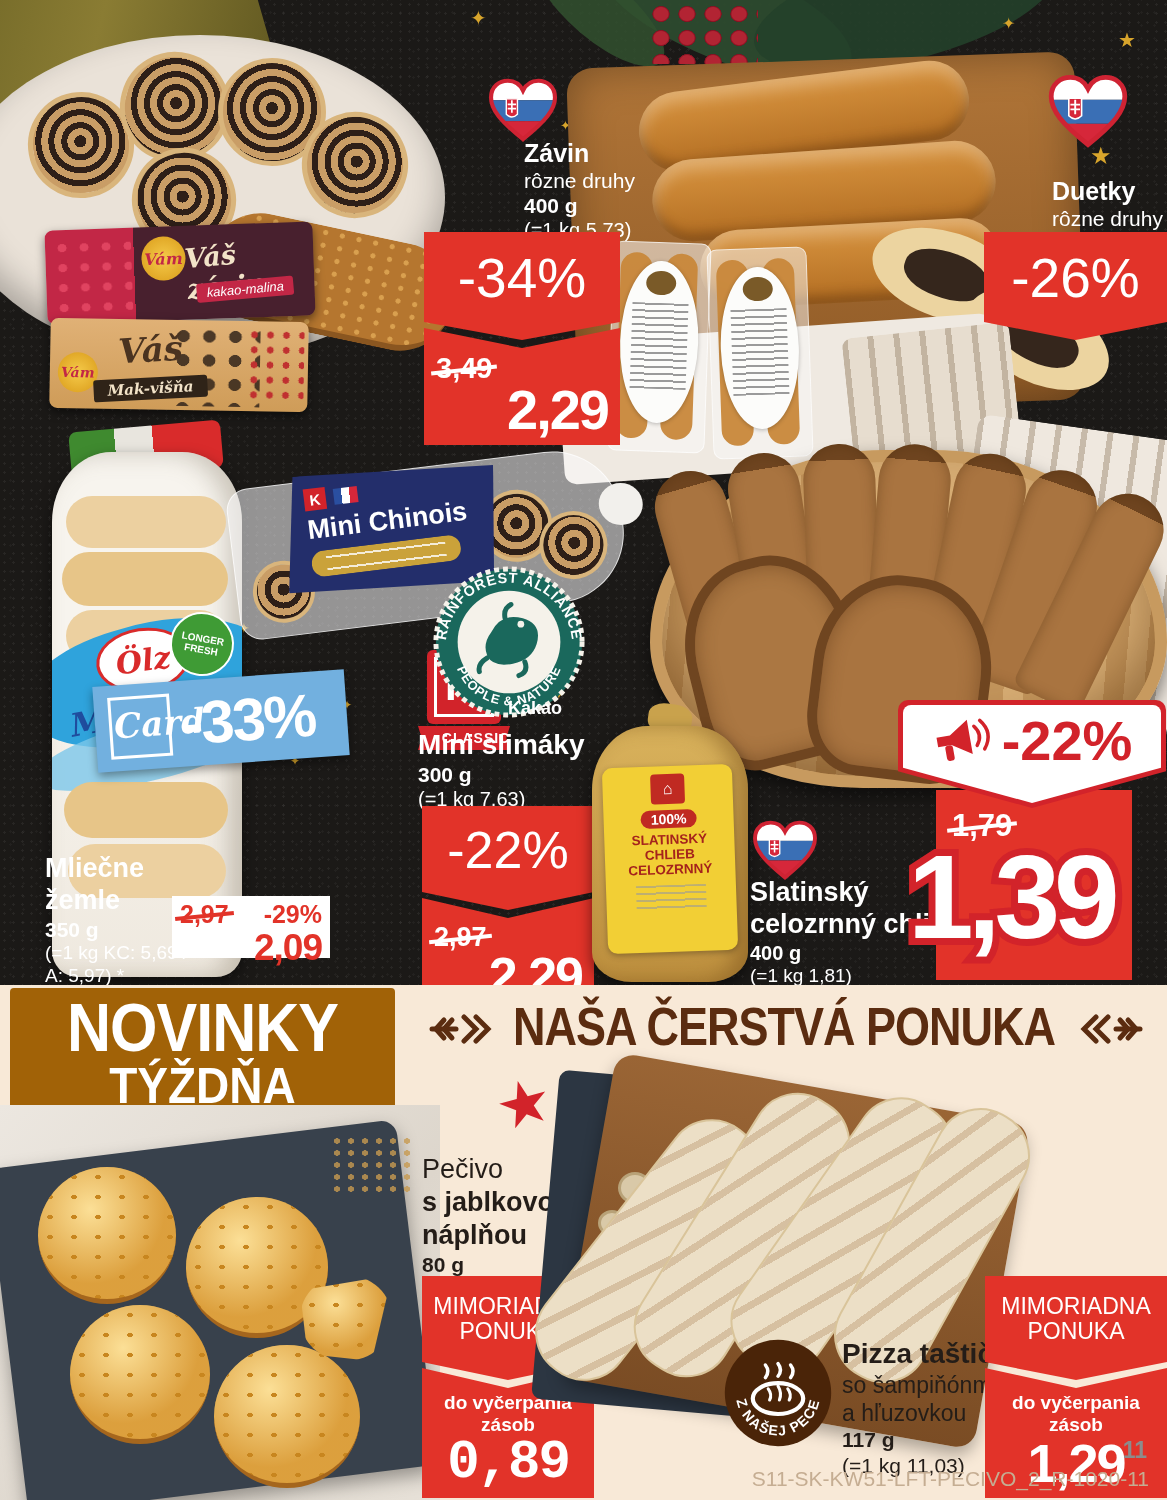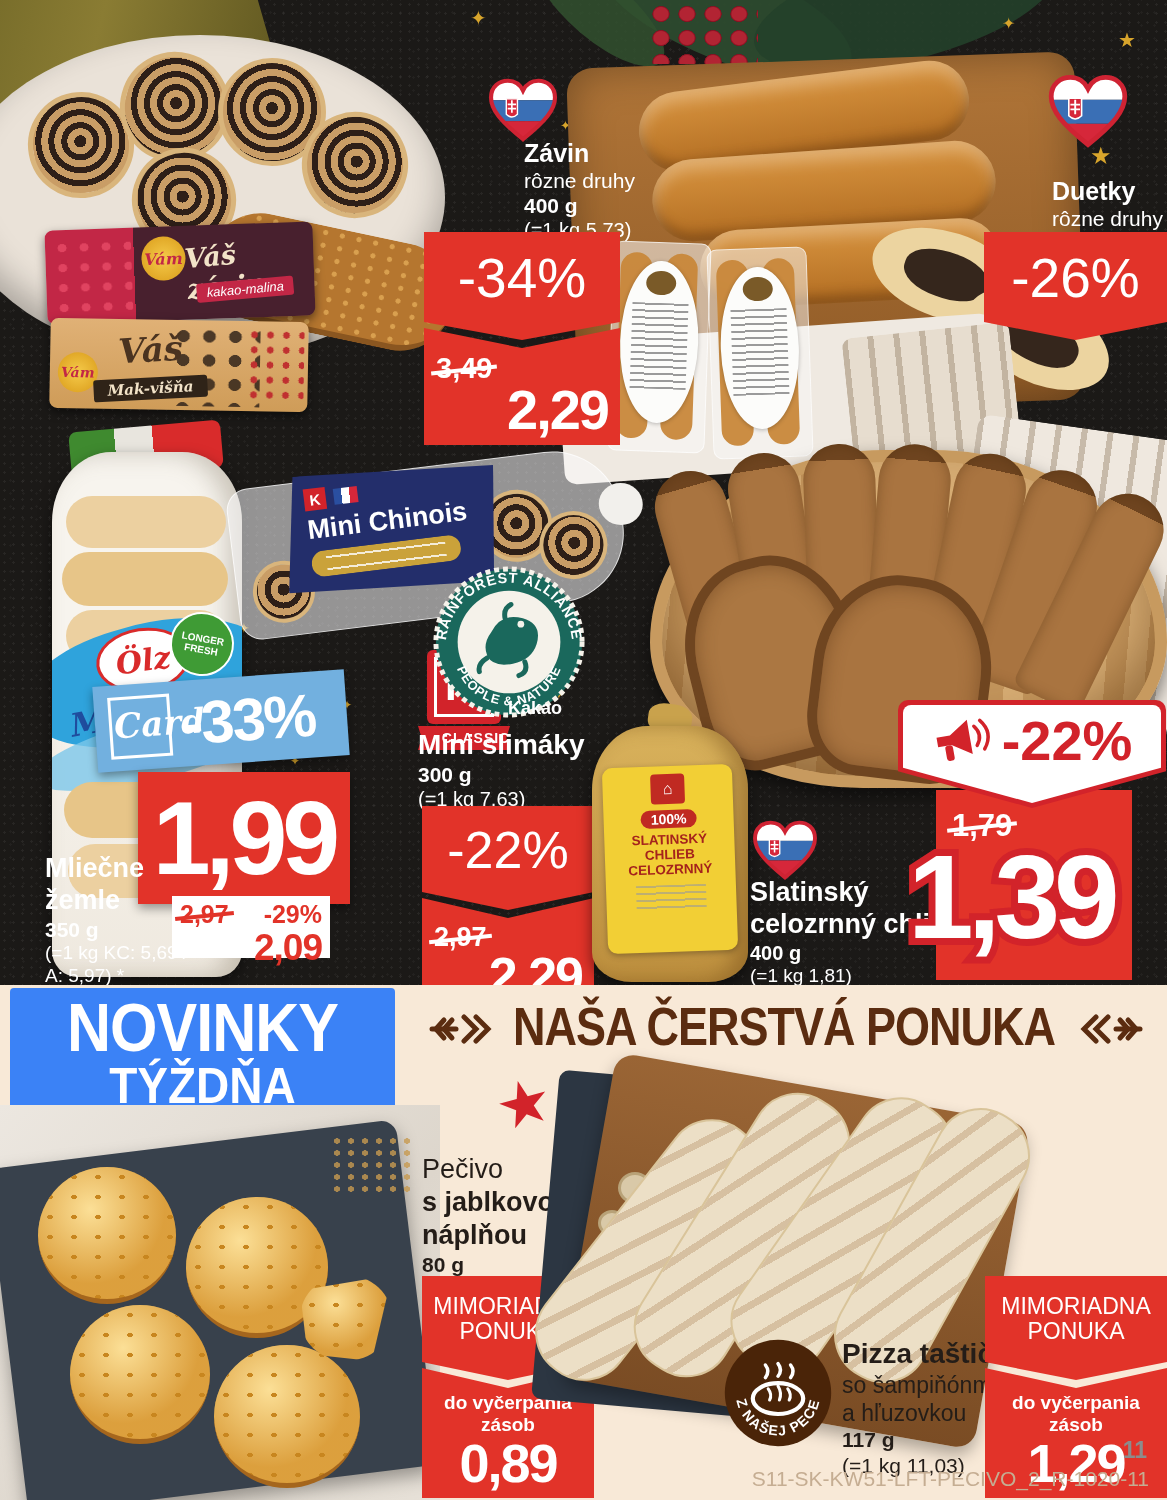--- a/index.html
+++ b/index.html
@@ -233,23 +233,20 @@
       </div>
     </div>
 
     <div class="abs" style="left:95px;top:678px;width:252px;height:86px;background:#72b0df;transform:rotate(-4deg);display:flex;align-items:center;gap:12px;padding:0 14px;box-shadow:0 4px 10px rgba(0,0,0,.4);box-sizing:border-box;">
       <div style="position:relative;width:56px;height:56px;border:3px solid #fff;flex:0 0 auto;">
         <span class="script" style="position:absolute;left:2px;top:6px;color:#fff;font-size:34px;">Card</span>
       </div>
       <span style="color:#fff;font-weight:bold;font-size:60px;letter-spacing:-2px;">-33%</span>
     </div>
 
-    <div class="abs" style="left:138px;top:772px;width:212px;height:132px;background:#e23329;display:flex;align-items:center;justify-content:center;box-shadow:0 4px 10px rgba(0,0,0,.4);">
-      <span style="color:#fff;font-weight:bold;font-size:104px;letter-spacing:-5px;line-height:1;">1,99</span>
-    </div>
 
     <div class="abs" style="left:172px;top:896px;width:158px;height:62px;background:#fff;padding:4px 8px;box-sizing:border-box;">
       <div style="display:flex;justify-content:space-between;align-items:baseline;">
         <span class="strike rd" style="color:#e23329;font-weight:bold;font-size:25px;">2,97</span>
         <span style="color:#e23329;font-weight:bold;font-size:25px;">-29%</span>
       </div>
       <div style="color:#e23329;font-weight:bold;font-size:37px;text-align:right;line-height:1;letter-spacing:-1px;">2,09</div>
     </div>
 
     <div class="ptxt abs" style="left:45px;top:852px;">
@@ -389,21 +386,21 @@
       <span class="strike" style="color:#fff;font-weight:bold;font-size:31px;">1,79</span>
     </div>
     <div class="abs" style="left:908px;top:838px;width:260px;height:140px;">
       <span style="position:absolute;left:0;top:0;font-weight:bold;font-size:118px;line-height:1;letter-spacing:-6px;-webkit-text-stroke:14px #d2232a;color:#d2232a;">1,39</span>
       <span style="position:absolute;left:0;top:0;font-weight:bold;font-size:118px;line-height:1;letter-spacing:-6px;color:#fff;">1,39</span>
     </div>
   </div>
 
   <div class="sec-bottom">
 
-    <div class="abs" style="left:10px;top:3px;width:385px;height:134px;background:#3b82f6;border-radius:4px;text-align:center;color:#fff;">
+    <div class="abs" style="left:10px;top:3px;width:385px;height:134px;background:#a16207;border-radius:4px;text-align:center;color:#fff;">
       <div style="font-weight:bold;font-size:61px;letter-spacing:-1px;transform:scaleY(1.12);margin-top:4px;">NOVINKY</div>
       <div style="font-weight:bold;font-size:46px;letter-spacing:0px;transform:scaleY(1.1);margin-top:-4px;">TÝŽDŇA</div>
     </div>
 
     <span class="abs" style="left:428px;top:22px;">
       <svg width="68" height="44" viewBox="0 0 68 44">
         <g stroke="#5b2c10" stroke-width="5" fill="none" stroke-linecap="round">
           <path d="M4 22 H28"></path>
           <path d="M8 22 l8 -9 M8 22 l8 9 M16 22 l8 -9 M16 22 l8 9"></path>
           <path d="M36 10 L48 22 L36 34 M48 10 L60 22 L48 34"></path>
@@ -440,21 +437,21 @@
       <div style="font-size:20px;">(=1 kg 11,13)</div>
     </div>
 
     <div class="badge mimor" style="left:422px;top:291px;width:172px;">
       <div class="b-disc" style="height:86px;padding-bottom:18px;">
         <span>MIMORIADNA</span>
           <span>PONUKA</span>
       </div>
       <div class="b-price" style="padding:22px 10px 8px;">
         <span class="avail">do vyčerpania zásob</span>
-        <div class="kprice" style="text-align:center;">0,89</div>
+        <div class="kprice" style="text-align:center;font-family:Liberation Mono, monospace;">0,89</div>
       </div>
     </div>
 
     <div class="abs" style="left:540px;top:95px;width:460px;height:345px;">
       <div style="position:absolute;left:5px;top:0px;width:250px;height:330px;background:#2c3642;border-radius:10px;transform:rotate(5deg);"></div>
       <div class="board-planks" style="position:absolute;left:45px;top:6px;width:420px;height:330px;background:linear-gradient(180deg,#9a6535,#7a4c24);border-radius:20px;transform:rotate(10deg);box-shadow:0 8px 16px rgba(0,0,0,.3);"></div>
       <div style="position:absolute;left:78px;top:92px;width:28px;height:26px;border-radius:50%;background:#d9c9a8;border:3px solid #b8a278;"></div>
       <div style="position:absolute;left:58px;top:130px;width:22px;height:20px;border-radius:50%;background:#d9c9a8;border:3px solid #b8a278;"></div>
       <div class="flat" style="left:60px;top:18px;width:92px;height:300px;transform:rotate(38deg);"></div>
       <div class="flat" style="left:152px;top:-2px;width:96px;height:310px;transform:rotate(32deg);"></div>

